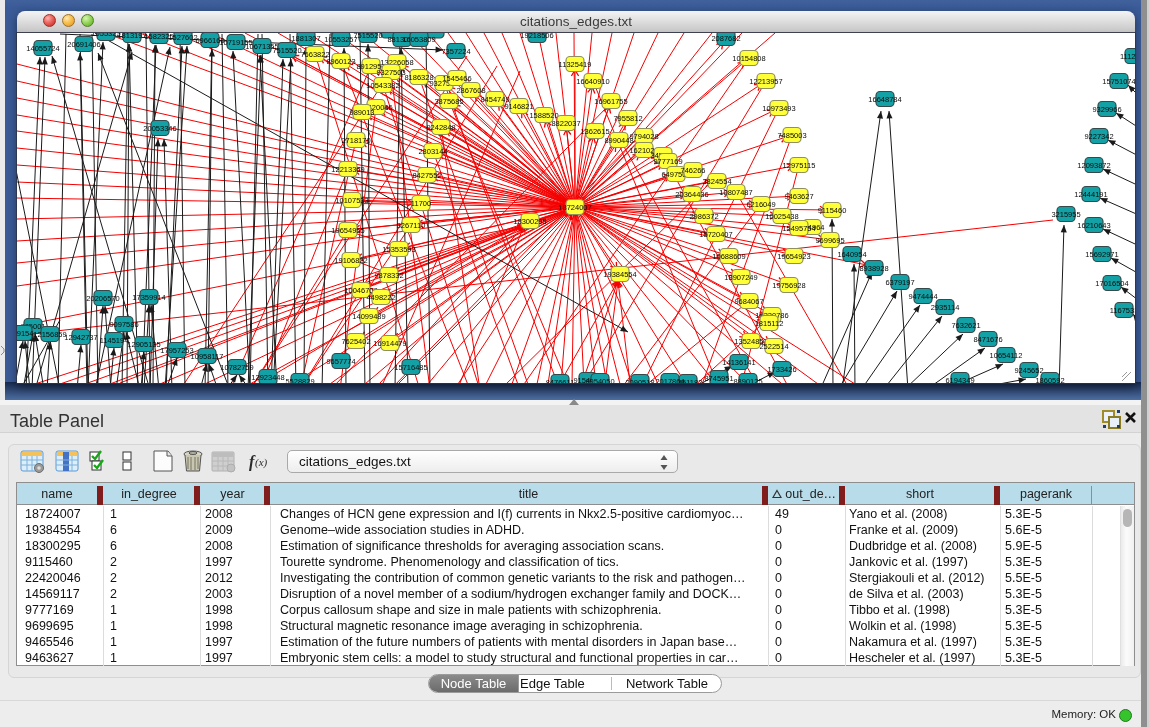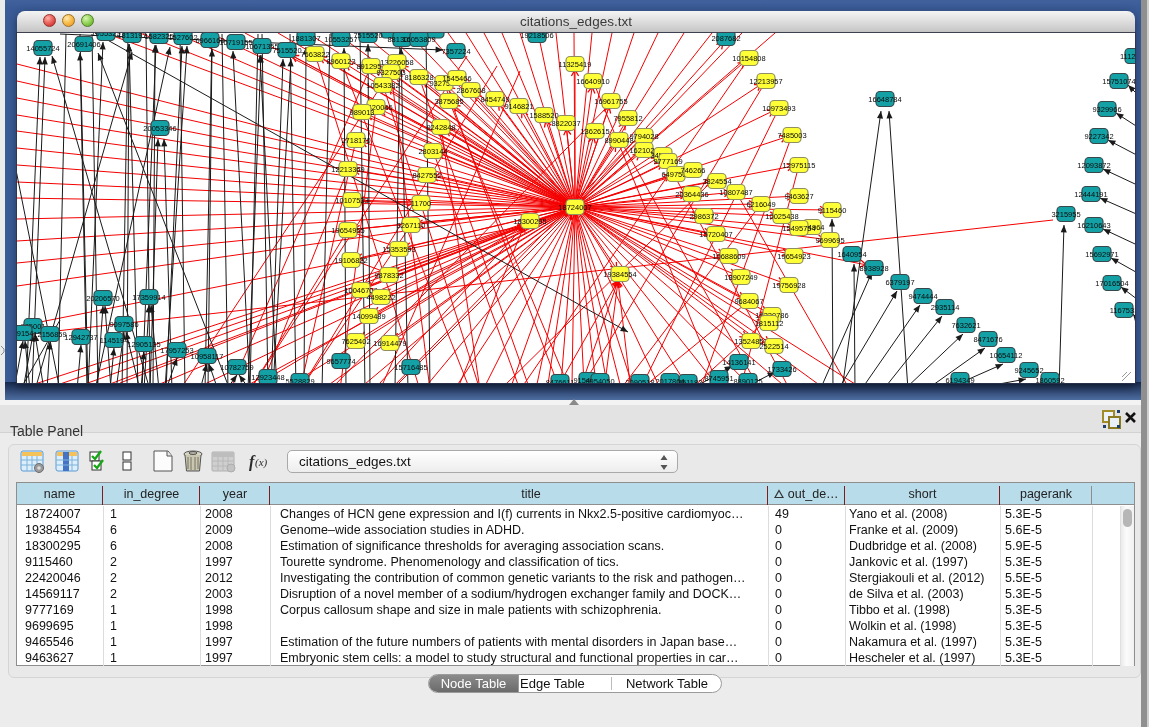--- a/index.html
+++ b/index.html
@@ -31,41 +31,41 @@
 #rightstrip { position:absolute; right:0; top:0; width:8px; height:727px; background:#8f8f8f; z-index:5; }
 #rightstrip .inner { position:absolute; right:0; top:0; width:2px; height:727px; background:#cfcfcf; }
 
 
 #tablepanel { position:absolute; left:0; top:400px; width:1149px; height:327px; background:#ececec; }
 #grip { position:absolute; left:0; top:0; width:1149px; height:5px; background:#f3f3f3; }
 #grip .caret { position:absolute; left:569px; top:-1px; width:0; height:0;
   border-left:5px solid transparent; border-right:5px solid transparent; border-bottom:6px solid #8a8a8a; }
 #tpheader { position:absolute; left:0; top:5px; width:1149px; height:28px; background:#e3e3e3;
   border-bottom:1px solid #d2d2d2; }
-#tpheader .lbl { position:absolute; left:10px; top:6px; font-size:14px; color:#333;margin-top:12px; }
+#tpheader .lbl { position:absolute; left:10px; top:6px; font-size:18px; color:#333; }
 #tpheader .float-ic { position:absolute; left:1102px; top:4px; }
 
 
 #container { position:absolute; left:8px; top:44px; width:1133px; height:234px;
   background:#e9e9e9; border:1px solid #d5d5d5; border-radius:6px; }
 
 
 #toolbar { position:absolute; left:0px; top:48px; width:1149px; height:34px; }
 #toolbar svg { position:absolute; left:0; top:0; }
 #combo { position:absolute; left:287px; top:50px; width:391px; height:23px;
   background:linear-gradient(#ffffff, #ededed); border:1px solid #a9a9a9; border-radius:5px;
   font-size:13.5px; color:#111; line-height:21px; padding-left:11px; }
 #combo .arr { position:absolute; right:8px; top:3px; }
 
 
 #tbl { position:absolute; left:16px; top:82px; width:1119px; height:184px; background:#fff;
   border:1px solid #8e8e8e; }
 #thead { position:absolute; left:0; top:0; width:1117px; height:22px; background:#b9dcea;
   border-bottom:1px solid #8e8e8e; font-size:12.5px; color:#222; }
-#thead span { position:absolute; top:3px; text-align:center; border-right:1px solid #7f1d1d; height:19px; padding-top:1px; }
+#thead span { position:absolute; top:3px; text-align:center; border-right:6px solid #7f1d1d; height:19px; padding-top:1px; }
 #tbody { position:absolute; left:0; top:23px; width:1117px; height:160px; font-size:12.5px; color:#111; }
 .trow { position:relative; height:16px; line-height:16px; white-space:nowrap; }
 .trow span { position:absolute; top:0; overflow:hidden; }
 .c-name { left:8px; width:80px; }
 .c-deg { left:93px; width:90px; }
 .c-year { left:188px; width:70px; }
 .c-title { left:263px; width:488px; }
 .c-out { left:758px; width:70px; }
 .c-short { left:832px; width:150px; }
 .c-pr { left:988px; width:90px; }
@@ -1273,20 +1273,21 @@
             <span class="c-year">1998</span>
 <span class="c-title">Corpus callosum shape and size in male patients with schizophrenia.</span>
             <span class="c-out">0</span>
             <span class="c-short">Tibbo et al. (1998)</span>
 <span class="c-pr">5.3E-5</span>
           </div>
 <div class="trow">
 <span class="c-name">9699695</span>
             <span class="c-deg">1</span>
             <span class="c-year">1998</span>
+<span class="c-title">Structural magnetic resonance image averaging in schizophrenia.</span>
             <span class="c-out">0</span>
             <span class="c-short">Wolkin et al. (1998)</span>
 <span class="c-pr">5.3E-5</span>
           </div>
 <div class="trow">
 <span class="c-name">9465546</span>
             <span class="c-deg">1</span>
             <span class="c-year">1997</span>
 <span class="c-title">Estimation of the future numbers of patients with mental disorders in Japan base…</span>
             <span class="c-out">0</span>
@@ -1313,16 +1314,20 @@
       <div id="vscroll">
           <div class="thumb"></div>
         </div>
     </div>
     <div id="tabs">
       <div class="seg1">Node Table</div>
       <div class="seg2">Edge Table</div>
       <div class="segdiv"></div>
       <div class="seg3">Network Table</div>
     </div>
+    <div id="statusbar">
+      <span class="mem">Memory: OK</span>
+      <div class="dot"></div>
+    </div>
   </div>
   <div id="rightstrip">
       <div class="inner"></div>
     </div>
 </div>
 </body></html>

